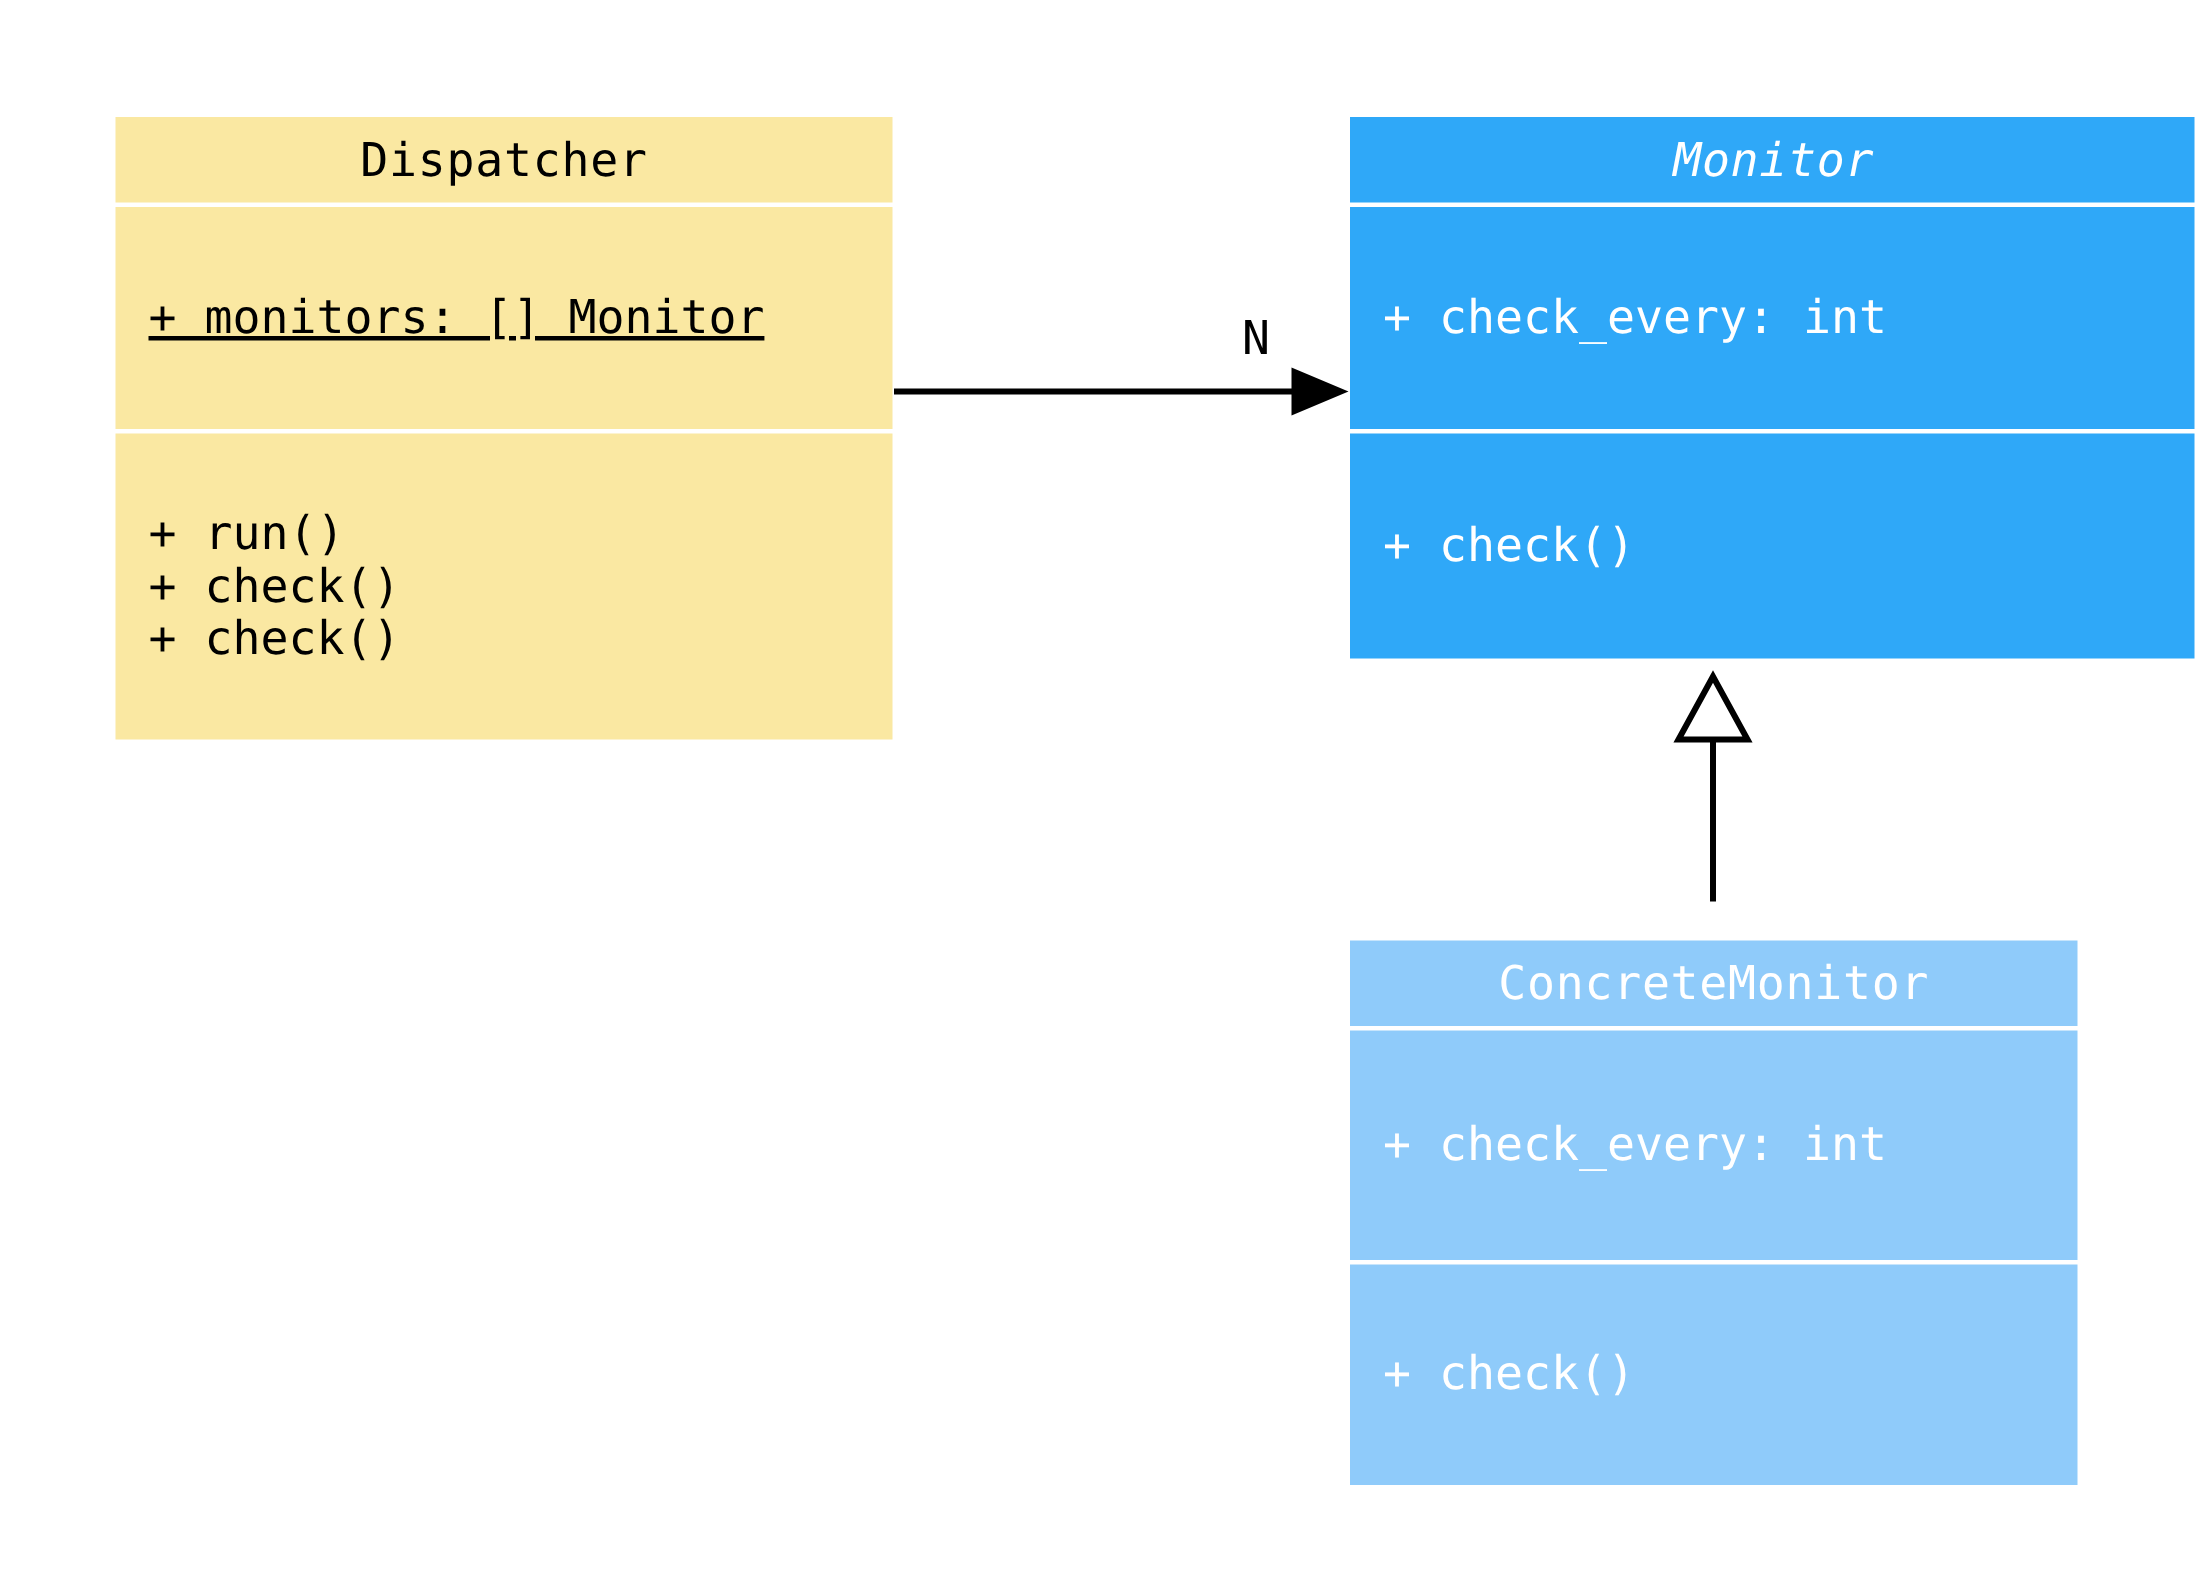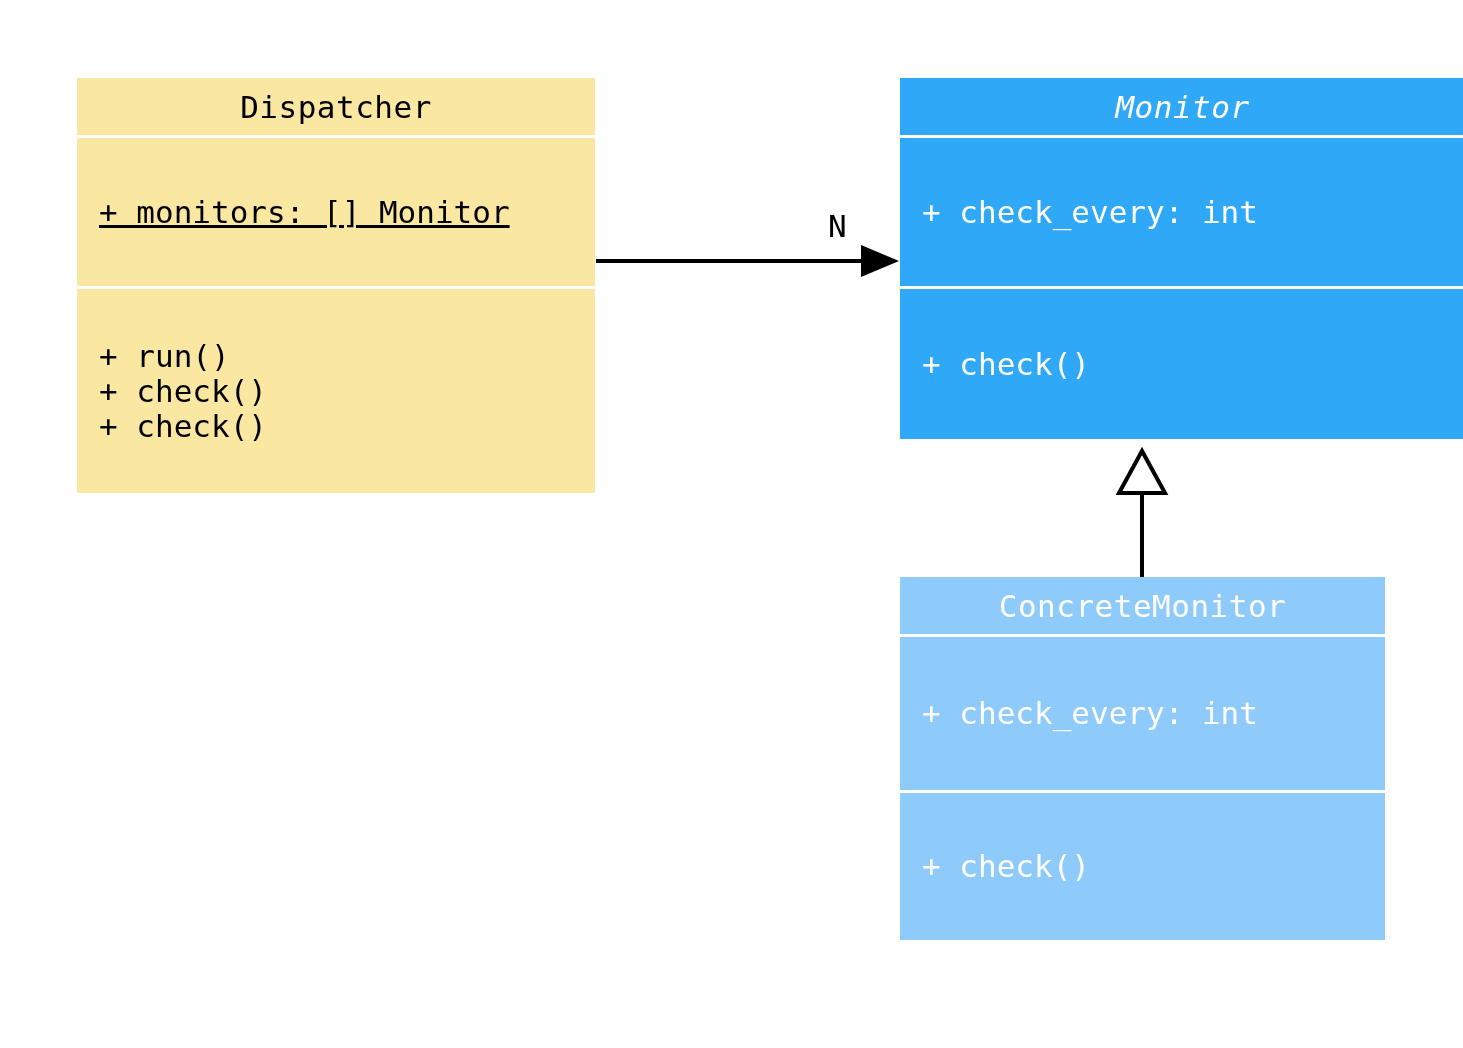--- a/index.html
+++ b/index.html
@@ -89,21 +89,21 @@
   <div class="uml-class monitor" style="left:900px; top:78px; width:565px;">
     <div class="sec title" style="height: 57px; background: rgb(47, 168, 248);">Monitor</div>
     <div class="sec body" style="height: 148px; background: rgb(47, 168, 248);">
       <div class="line">+ check_every: int</div>
     </div>
     <div class="sec body" style="height: 150px; background: rgb(47, 168, 248);">
       <div class="line">+ check()</div>
     </div>
   </div>
 
-  <div class="uml-class concrete" style="left:900px; top:577px; width:485px;">
+  <div class="uml-class concrete" style="left:900px; top:627px; width:485px;">
     <div class="sec title" style="height: 57px; background: rgb(143, 203, 250);">ConcreteMonitor</div>
     <div class="sec body" style="height: 153px; background: rgb(143, 203, 250);">
       <div class="line">+ check_every: int</div>
     </div>
     <div class="sec body" style="height: 147px; background: rgb(143, 203, 250);">
       <div class="line">+ check()</div>
     </div>
   </div>
 
 </div>

